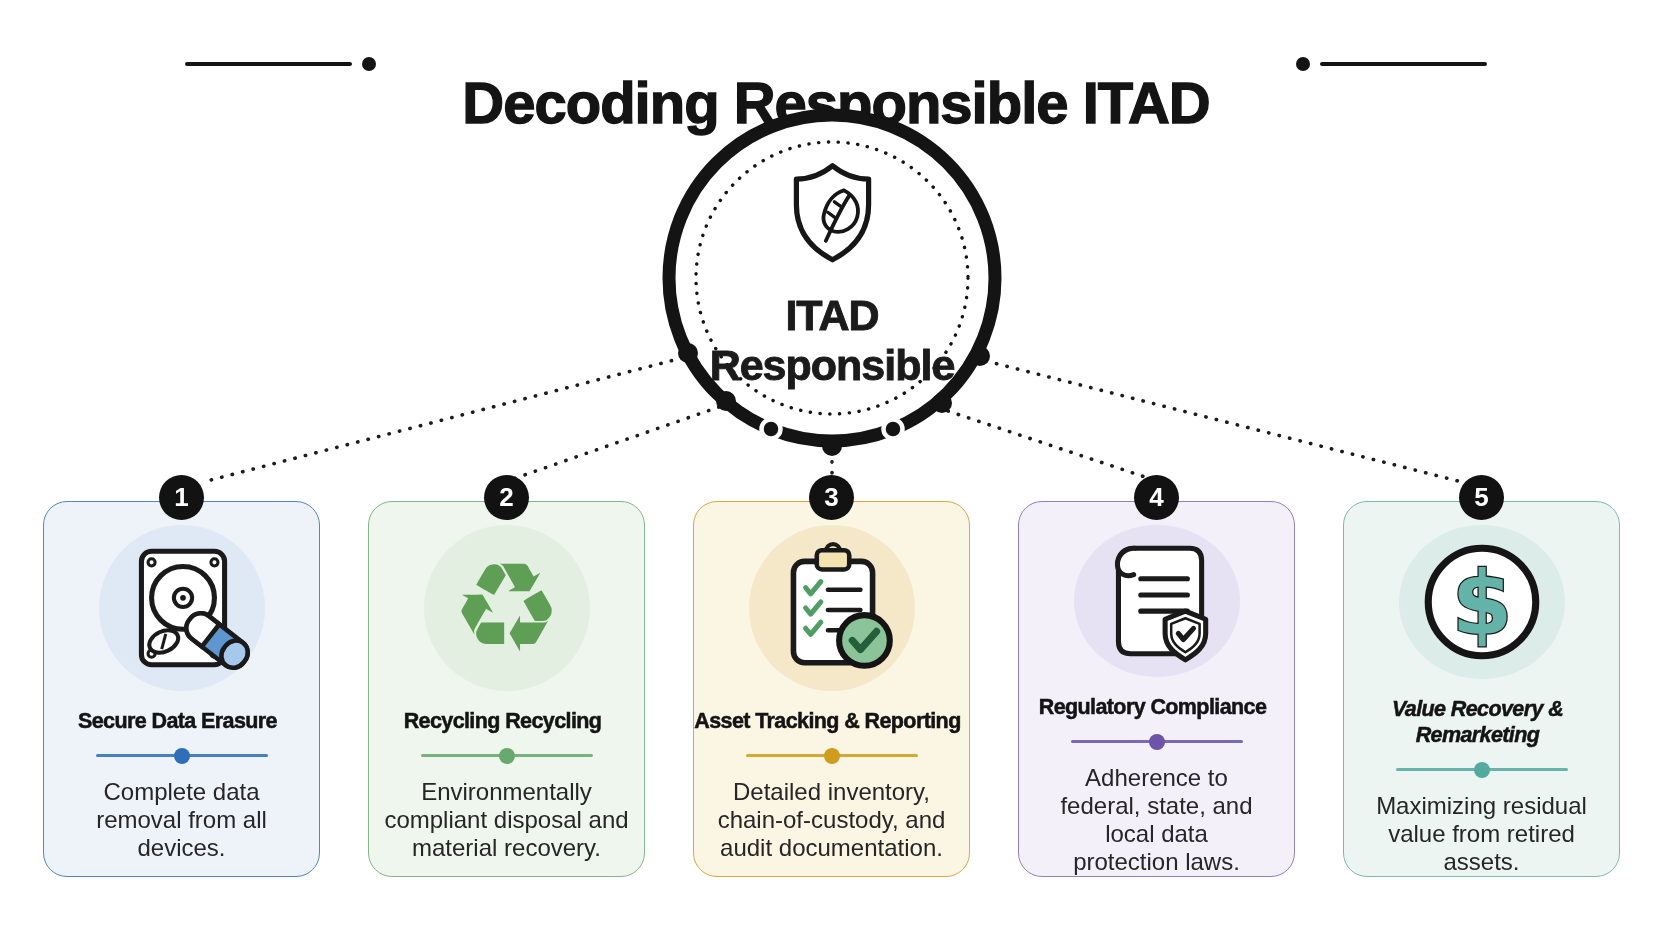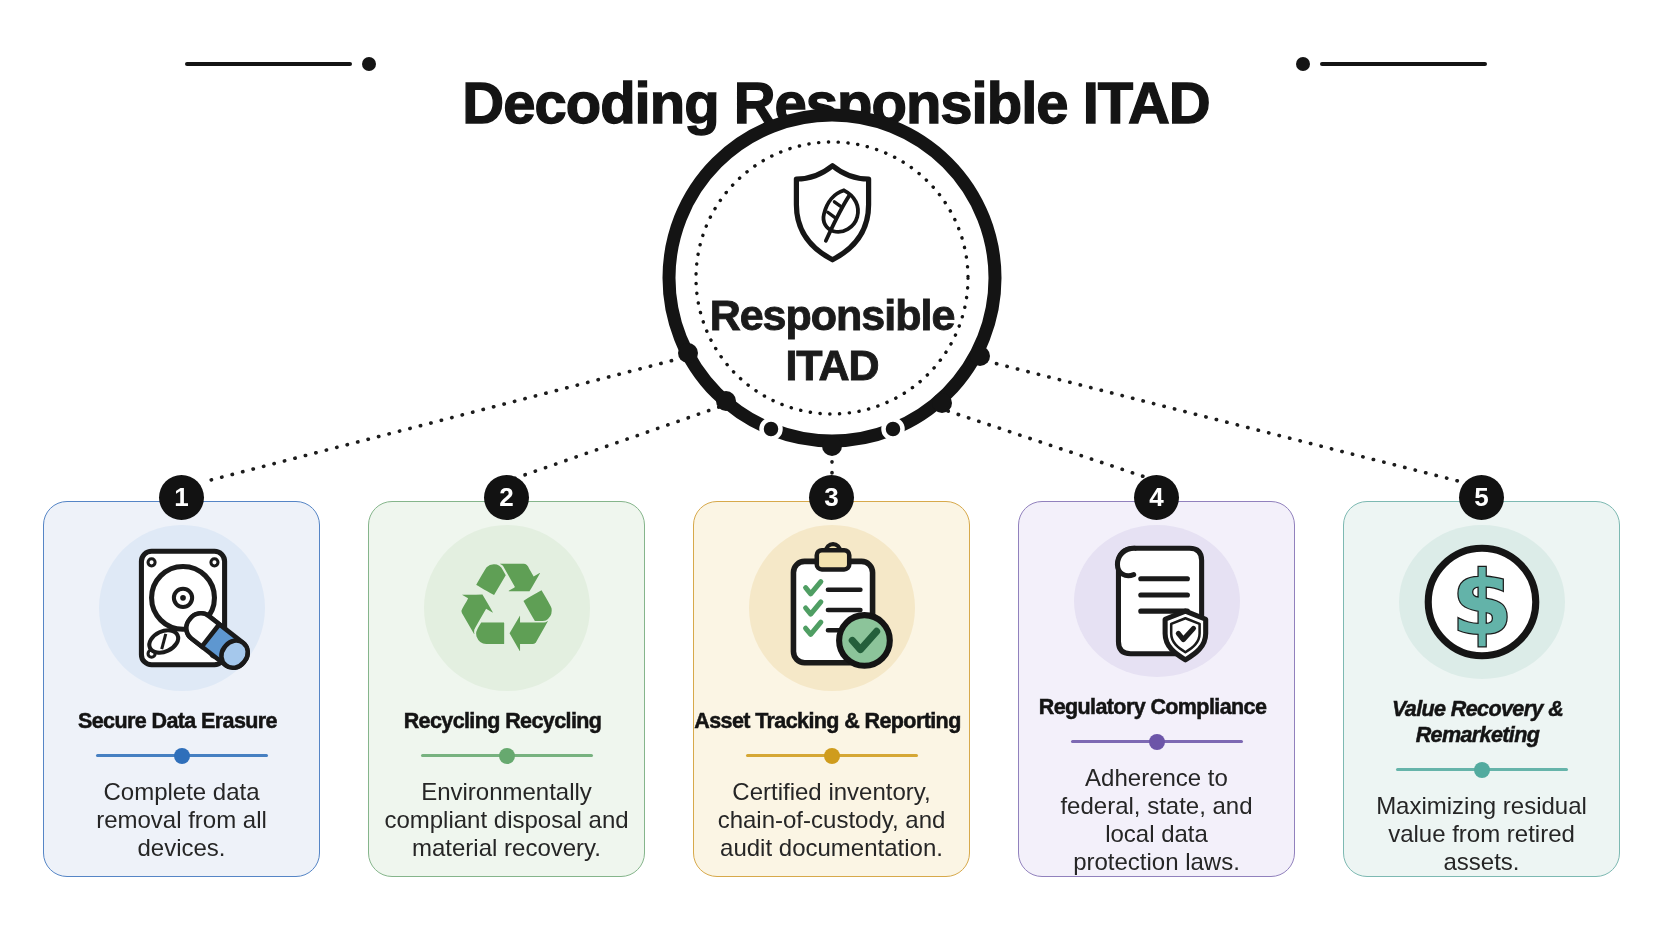--- a/index.html
+++ b/index.html
@@ -88,22 +88,22 @@
 
     <g transform="translate(785,160) scale(0.95)">
       <path d="M50,6 C61,15 74,20 88,20 L88,47 C88,74 73,93 50,105 C27,93 12,74 12,47 L12,20 C26,20 39,15 50,6 Z" fill="#ffffff" stroke="#161616" stroke-width="5.5" stroke-linejoin="round"></path>
       <path d="M62,32 C74,38 79,49 76,60 C73,71 61,78 51,75 C43,72.5 39,65 41,57 C44,44 52,35 62,32 Z" fill="#ffffff" stroke="#161616" stroke-width="4"></path>
       <path d="M43,85 C50,70 58,52 68,37" fill="none" stroke="#161616" stroke-width="4" stroke-linecap="round"></path>
       <path d="M53,61 L45,55 M59,49 L52,44" fill="none" stroke="#161616" stroke-width="3.5" stroke-linecap="round"></path>
     </g>
   </svg>
 
   <div class="emblem-label">
+    <div>ITAD</div>
     <div>Responsible</div>
-    <div>ITAD</div>
   </div>
 
   <div class="badge" style="left:159px;">1</div>
   <div class="badge" style="left:484px;">2</div>
   <div class="badge" style="left:809px;">3</div>
   <div class="badge" style="left:1134px;">4</div>
   <div class="badge" style="left:1459px;">5</div>
 
   <div class="card w1" style="left: 43px; --bg: #eef2f9; --border: #5585c6; --accent: #2f6fba; --iconbg: #dfe9f6;">
     <div class="icon-circle">
@@ -161,21 +161,21 @@
         </g>
         <circle cx="102" cy="102" r="25" fill="#8cc49a" stroke="#141414" stroke-width="6"></circle>
         <path d="M90,102 l8,9 l16,-18" fill="none" stroke="#245f3b" stroke-width="7" stroke-linecap="round" stroke-linejoin="round"></path>
       </svg>
     </div>
     <h3>Asset Tracking &amp; Reporting</h3>
     <div class="divider">
       <div class="line"></div>
       <div class="dot"></div>
     </div>
-    <p>Certified inventory, chain-of-custody, and audit documentation.</p>
+    <p>Detailed inventory, chain-of-custody, and audit documentation.</p>
   </div>
 
   <div class="card w4" style="left: 1018px; --bg: #f3f0fa; --border: #9181bd; --accent: #6c55a8; --iconbg: #e6e1f3;">
     <div class="icon-circle">
       <svg width="142" height="142" viewBox="0 0 140 140">
         <path d="M48,18 H102 Q114,18 114,30 V104 Q114,122 96,122 H44 Q32,122 32,110 V34 Q32,18 48,18 Z" fill="#ffffff" stroke="#1a1a1a" stroke-width="5"></path>
         <path d="M48,18 C38,18 31,25 31,34 C31,43 39,47 47,44" fill="#ffffff" stroke="#1a1a1a" stroke-width="5" stroke-linecap="round"></path>
         <path d="M54,48 H100 M54,64 H100 M54,80 H100" fill="none" stroke="#1a1a1a" stroke-width="5" stroke-linecap="round"></path>
         <g transform="translate(98,104)">
           <path d="M0,-24 L20,-16 V-2 C20,11 10,18 0,24 C-10,18 -20,11 -20,-2 V-16 Z" fill="#ffffff" stroke="#1a1a1a" stroke-width="5" stroke-linejoin="round"></path>

